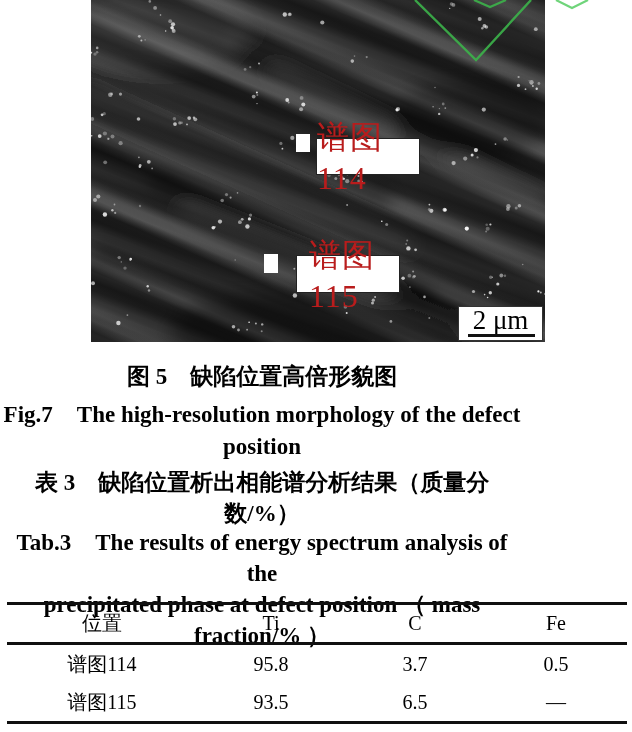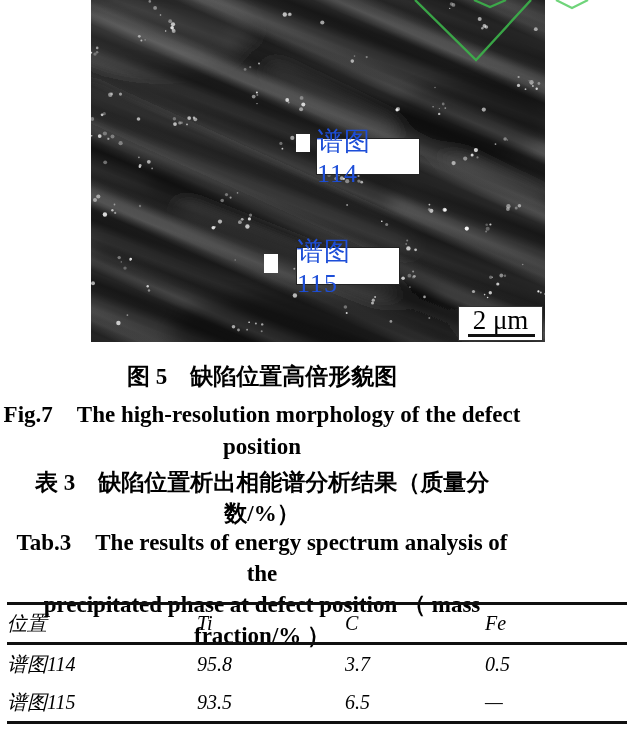--- a/index.html
+++ b/index.html
@@ -22,24 +22,24 @@
         rgba(255,255,255,0.06) 33px);
     overflow:hidden;
   }
   .sem svg{position:absolute;left:0;top:0;}
   .marker{position:absolute;background:#fff;}
   .marker.m114{left:205px;top:134px;width:14px;height:18px;}
   .marker.m115{left:173px;top:254px;width:14px;height:19px;}
   .spec-label{
     position:absolute;background:#fff;border:1.5px solid #222;box-sizing:border-box;
     display:flex;align-items:center;justify-content:center;
-    font-size:26px;color:#1d4ed8;letter-spacing:1px;
+    font-size:32px;color:#b91c1c;letter-spacing:1px;
   }
   .spec-label.l114{left:225px;top:138px;width:104px;height:37px;}
-  .spec-label.l115{left:205px;top:247px;width:104px;height:38px;}
+  .spec-label.l115{left:205px;top:255px;width:104px;height:38px;padding-left:12px;}
   .scalebox{
     position:absolute;left:367px;top:306px;width:85px;height:35px;
     background:#fff;border:1.5px solid #333;box-sizing:border-box;
   }
   .scalebox .txt{
     position:absolute;left:0;right:0;top:0px;text-align:center;
     font-size:27px;line-height:26px;color:#000;
   }
   .scalebox .bar{
     position:absolute;left:9px;right:7px;bottom:3px;height:3px;background:#111;
@@ -61,21 +61,21 @@
   .tbl{
     position:absolute;left:7px;top:602px;width:620px;
     border-top:3px solid #101010;border-bottom:3px solid #101010;
     font-size:20px;color:#000;
   }
   .tr{
     display:grid;grid-template-columns:190px 148px 140px 142px;
     height:38px;align-items:center;
   }
   .tr.head{height:37px;border-bottom:3px solid #101010;}
-  .td{text-align:left;font-style:italic;}
+  .td{text-align:center;}
 </style>
 </head>
 <body>
 
 <div class="sem">
   <svg width="454" height="342" viewBox="0 0 454 342">
     <defs>
       <filter id="soft" x="-40%" y="-40%" width="180%" height="180%">
         <feGaussianBlur stdDeviation="9"></feGaussianBlur>
       </filter>

